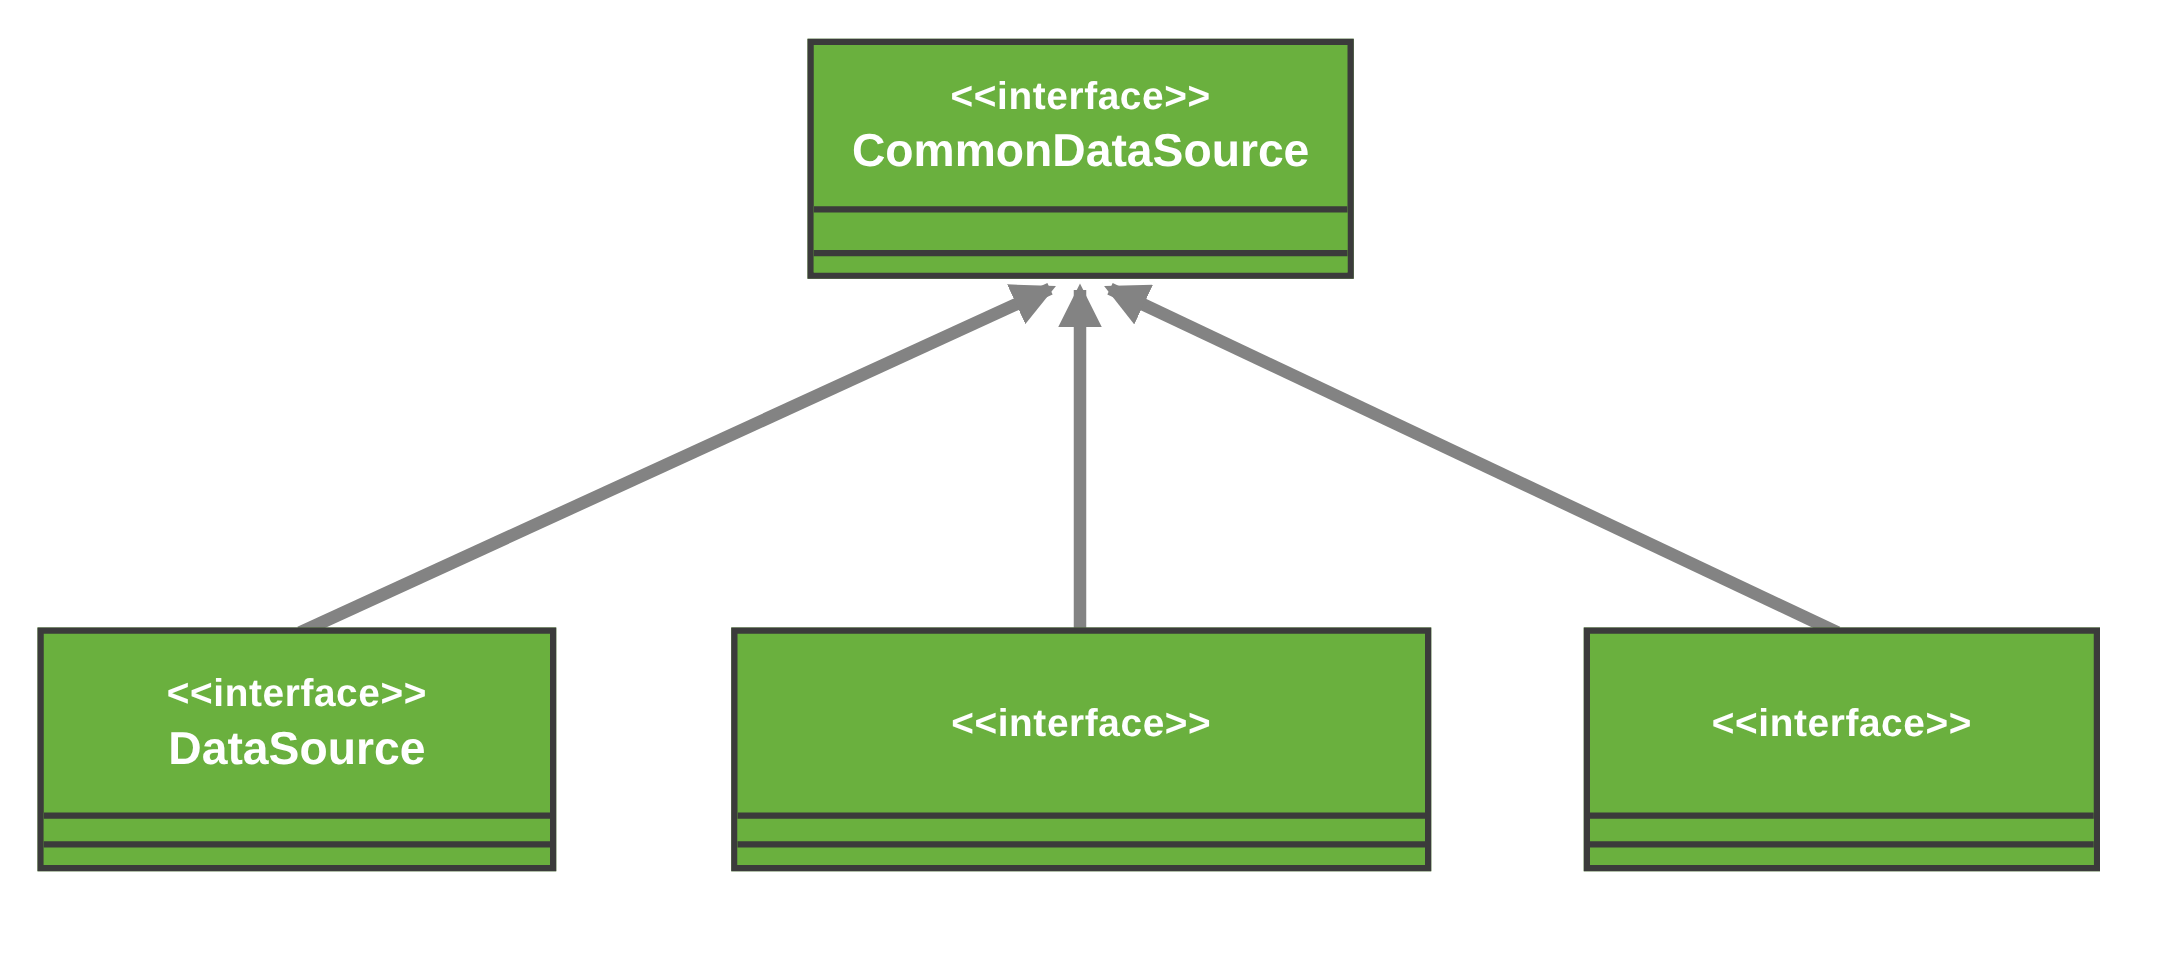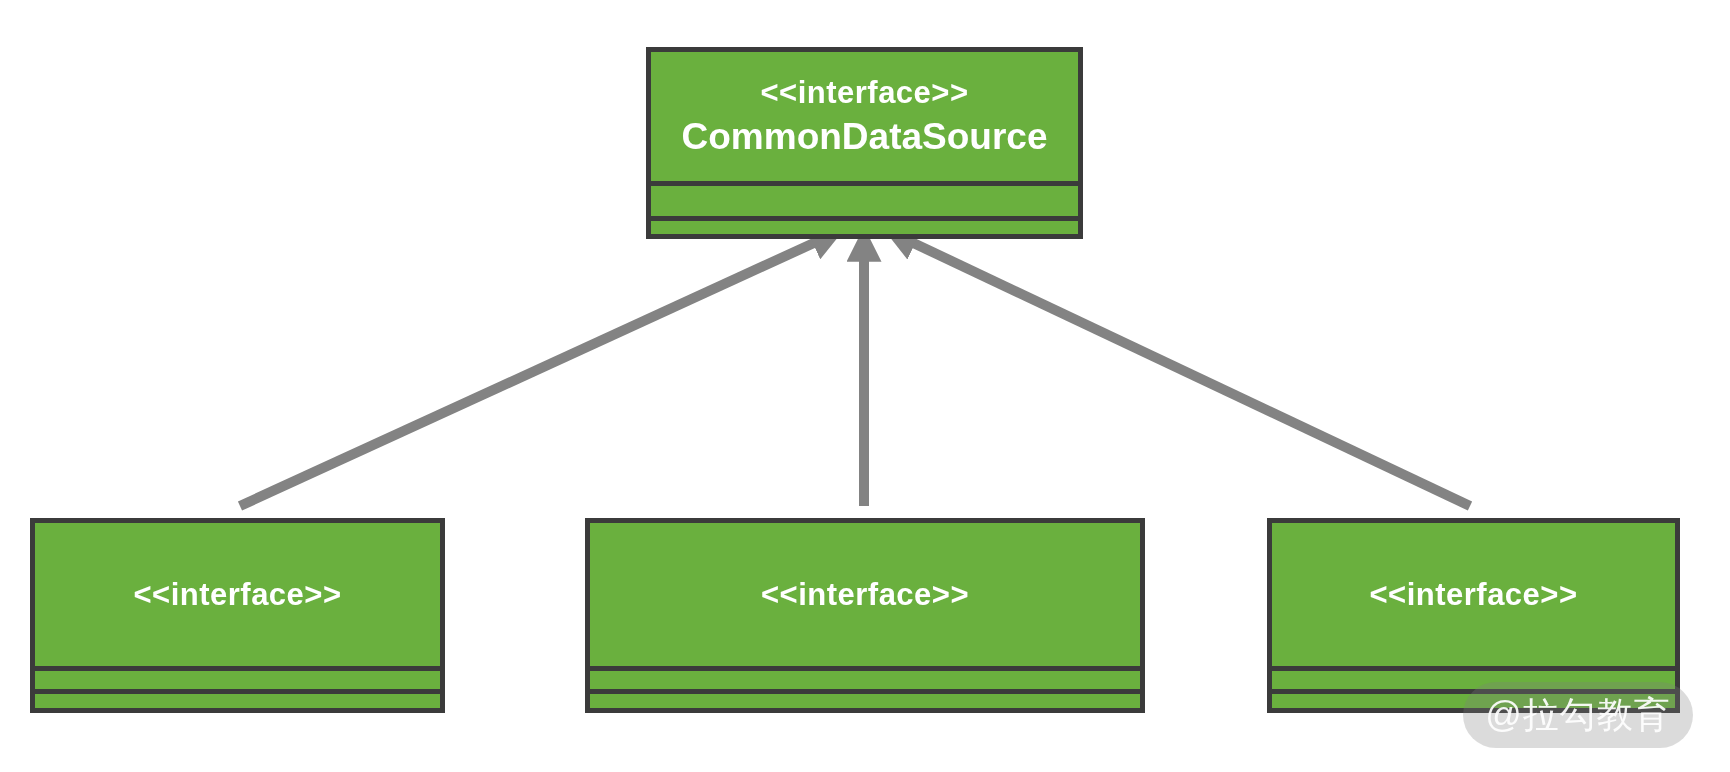--- a/index.html
+++ b/index.html
@@ -33,21 +33,20 @@
   .edges marker path { fill: var(--arrow); }
 
   .uml-box {
     position: absolute;
     z-index: 2;
     box-sizing: border-box;
     border: 5px solid var(--node-border);
     background: var(--node-fill);
     display: flex;
     flex-direction: column;
-    margin-top: 16px;
   }
   .title-comp {
     flex: 1 1 auto;
     display: flex;
     flex-direction: column;
     align-items: center;
     justify-content: center;
     text-align: center;
     color: var(--node-text);
     overflow: hidden;
@@ -117,20 +116,21 @@
       <div class="stereo">&lt;&lt;interface&gt;&gt;</div>
       <div class="cname">CommonDataSource</div>
     </div>
     <div class="comp c2"></div>
     <div class="comp c3"></div>
   </div>
 
   <div class="uml-box box-bottom" id="box-ds">
     <div class="title-comp">
       <div class="stereo">&lt;&lt;interface&gt;&gt;</div>
+      <div class="cname">DataSource</div>
     </div>
     <div class="comp c2"></div>
     <div class="comp c3"></div>
   </div>
 
   <div class="uml-box box-bottom" id="box-cpds">
     <div class="title-comp">
       <div class="stereo">&lt;&lt;interface&gt;&gt;</div>
     </div>
     <div class="comp c2"></div>
@@ -138,17 +138,14 @@
   </div>
 
   <div class="uml-box box-bottom" id="box-xads">
     <div class="title-comp">
       <div class="stereo">&lt;&lt;interface&gt;&gt;</div>
     </div>
     <div class="comp c2"></div>
     <div class="comp c3"></div>
   </div>
 
-  <div class="watermark">
-    <span>@拉勾教育</span>
-  </div>
 
 </div>
 
 </body></html>

